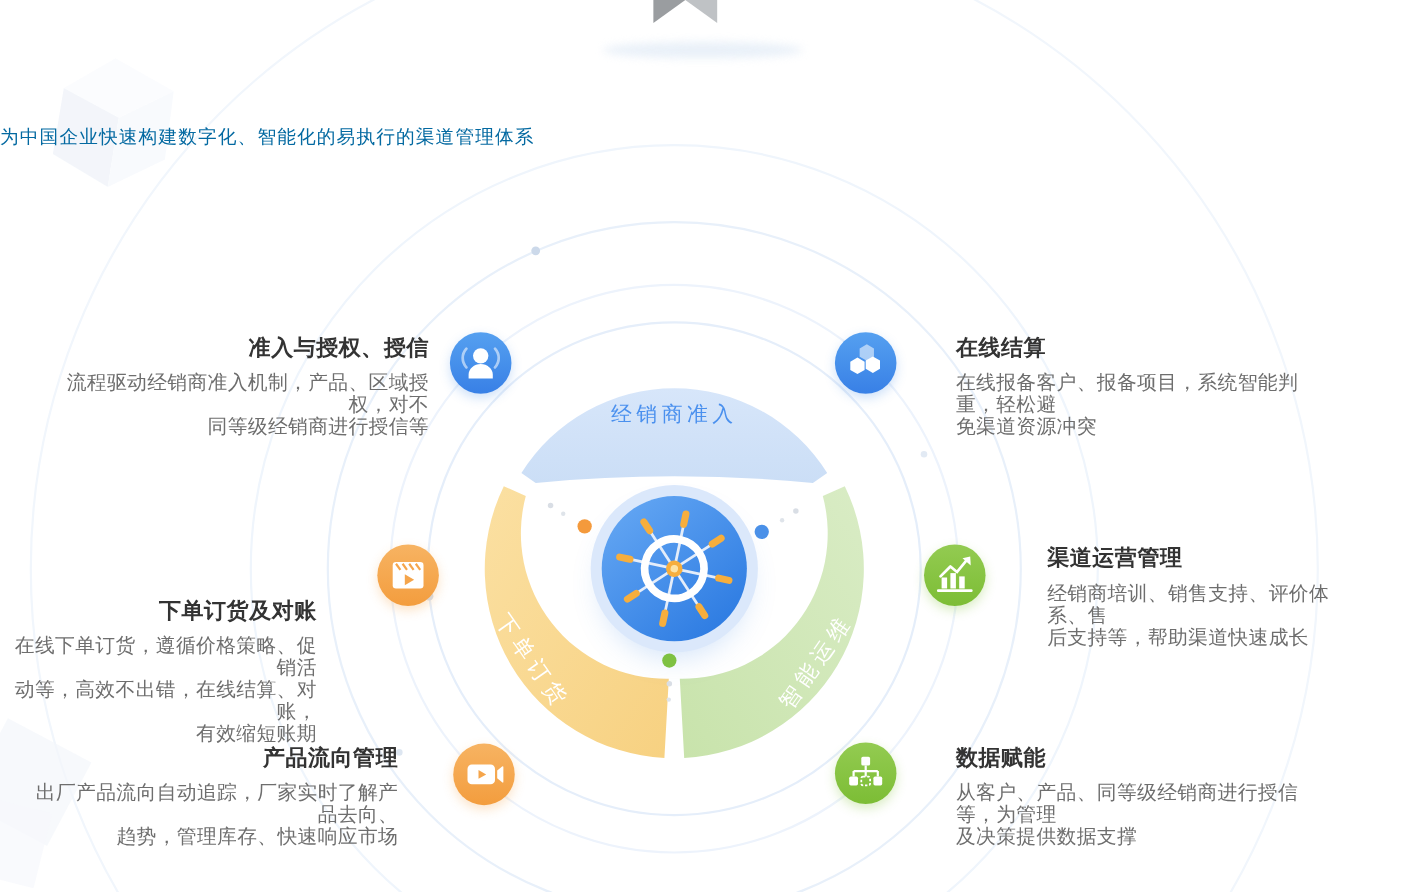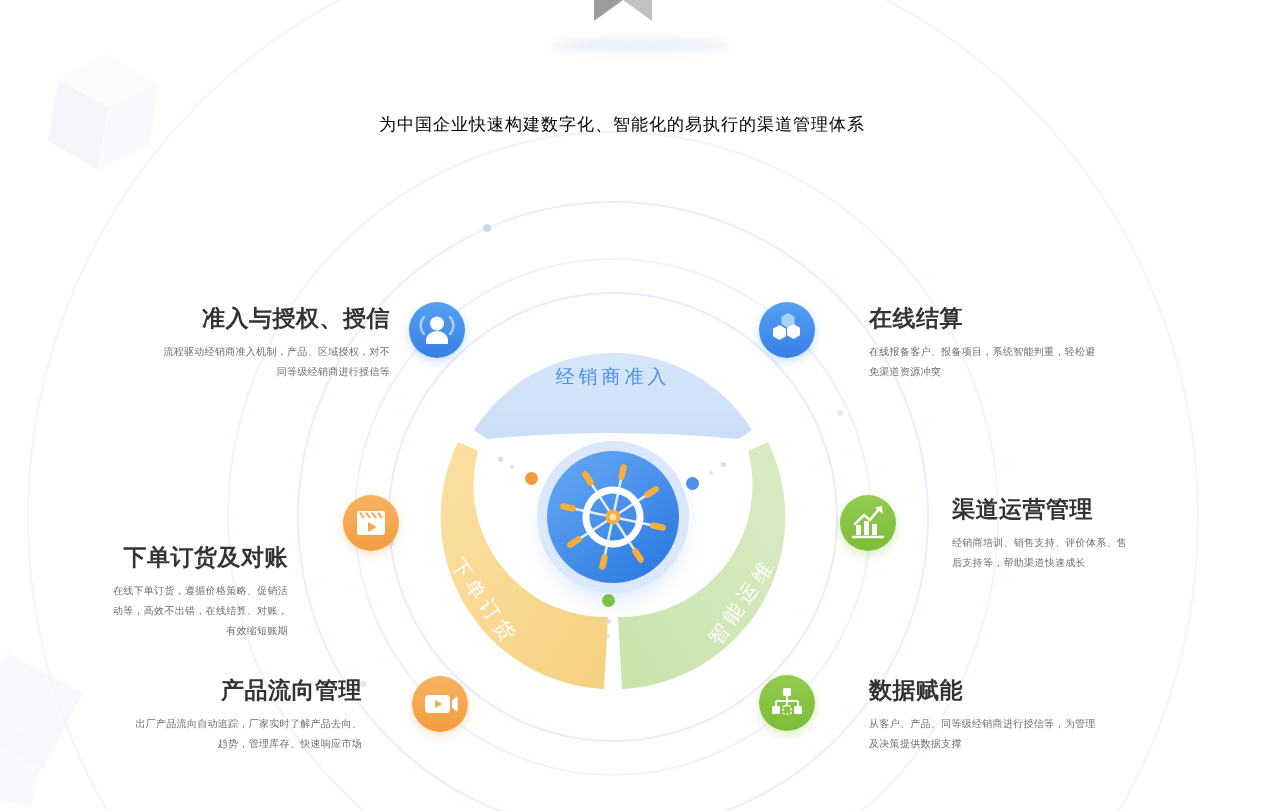--- a/index.html
+++ b/index.html
@@ -8,21 +8,21 @@
   .abs{position:absolute;}
 
   
   .tri-half{position:absolute;top:0;width:0;height:0;}
   .tri-l{left:594px;border-top:21px solid #9a9da0;border-right:29px solid transparent;}
   .tri-r{left:623px;border-top:21px solid #bfc2c5;border-left:29px solid transparent;}
   .tri-shadow{left:548px;top:38px;width:182px;height:15px;border-radius:50%;
               background:#e7eff8;filter:blur(4px);opacity:.9;}
   .page-title{left:0;right:36px;top:42px;text-align:center;font-size:40px;font-weight:700;
               color:#2b2b2b;letter-spacing:2px;}
-  .page-subtitle{left:0;right:36px;top:113px;text-align:center;font-size:17px;color:#000000;
+  .page-subtitle{left:0;right:36px;top:113px;text-align:left;font-size:17px;color:#0369a1;
                  letter-spacing:1px;}
 
   
   .deco-cube{left:30px;top:45px;opacity:.9;}
   .deco-corner{left:-18px;top:668px;width:86px;height:86px;background:#f4f7fb;
                transform:rotate(28deg);opacity:.7;}
   .deco-corner2{left:-30px;top:730px;width:70px;height:70px;background:#f6f8fc;
                 transform:rotate(14deg);opacity:.7;}
 
   
@@ -40,22 +40,22 @@
 
   
   .dot{position:absolute;border-radius:50%;}
 
   
   .icirc{position:absolute;width:56px;height:56px;border-radius:50%;}
   .ic-blue{background:linear-gradient(180deg,#55a0f0,#3880e6);box-shadow:0 4px 10px rgba(61,135,233,.25);}
   .ic-orange{background:linear-gradient(180deg,#f7b362,#f39d3e);box-shadow:0 4px 10px rgba(245,165,75,.3);}
   .ic-green{background:linear-gradient(180deg,#93cb51,#7cbd35);box-shadow:0 4px 10px rgba(133,194,61,.3);}
   .fblock{position:absolute;}
-  .fblock h3{margin:0 0 8px 0;font-size:23px;font-weight:700;color:#333333;letter-spacing:.5px;}
-  .fblock .dl{font-size:10px;line-height:20px;color:#6e6e6e;letter-spacing:.3px;}
+  .fblock h3{margin:0 0 8px 0;font-size:20px;font-weight:700;color:#333333;letter-spacing:.5px;}
+  .fblock .dl{font-size:18px;line-height:20px;color:#6e6e6e;letter-spacing:.3px;}
   .ta-r{text-align:right;}
   .ta-l{text-align:left;}
 </style>
 </head>
 <body>
 
 <div class="stage">
 
   <svg class="abs" style="left:0;top:0" width="1280" height="811" viewBox="0 0 1280 811">
     <circle cx="613" cy="517" r="224" fill="none" stroke="#e5eefa" stroke-width="2"></circle>

